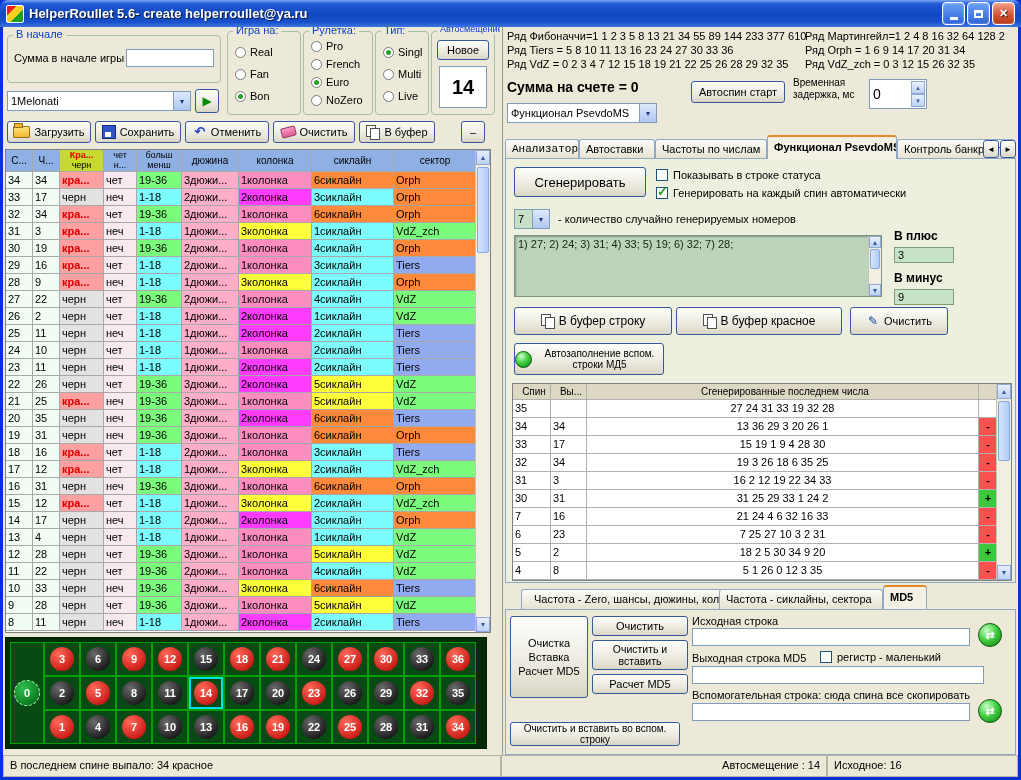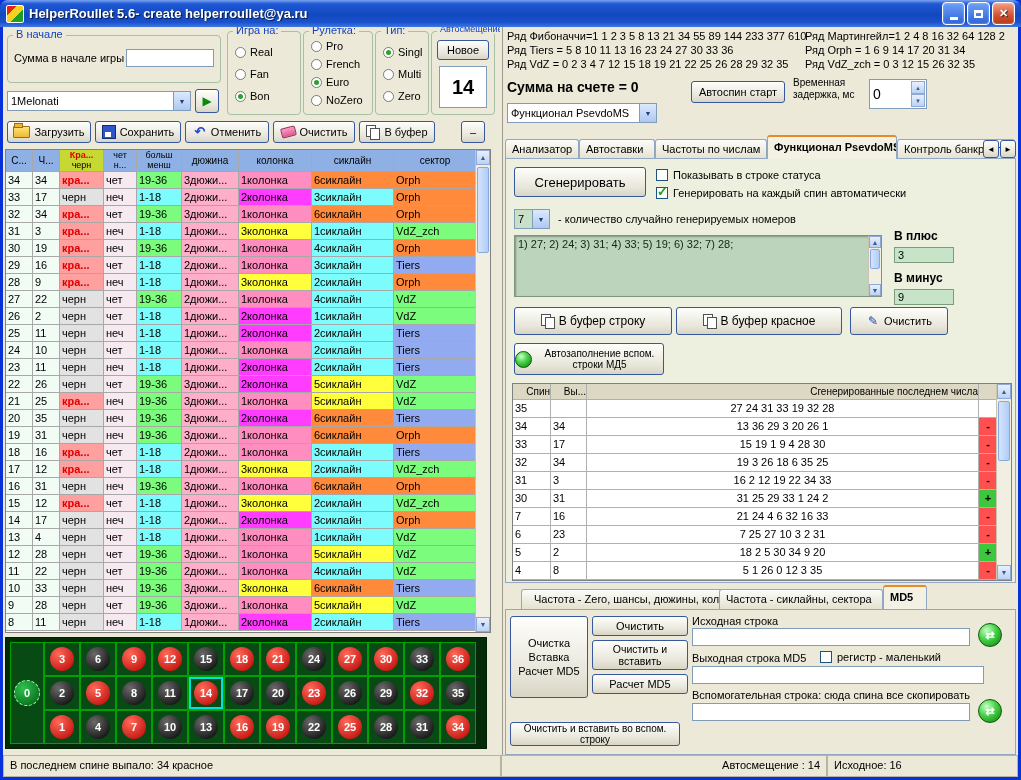--- a/index.html
+++ b/index.html
@@ -78,21 +78,21 @@
   .genarea{background:#BCD4BC;border:1px solid #7E947E;box-shadow:inset 1px 1px 2px rgba(0,0,0,.3);}
   .gentext{position:absolute;left:3px;top:2px;right:16px;font-size:11px;color:#102810;}
   .valbox{background:#C8E4C8;border:1px solid #7C9C7C;font-size:11px;line-height:14px;padding:0 3px;}
   .ball{border-radius:50%;background:radial-gradient(circle at 35% 30%,#C8FFC8,#44D044 45%,#0E7A0E);border:1px solid #0A5A0A;
     display:inline-flex;align-items:center;justify-content:center;color:#fff;font-weight:bold;flex:none;}
   
   .gtable{position:absolute;left:6px;top:224px;width:500px;height:198px;border:1px solid #808080;background:#fff;overflow:hidden;box-sizing:border-box;}
   .grow{display:grid;grid-template-columns:38px 36px 392px 19px;height:18px;}
   .ghead{height:16px;background:#DCD8C4;}
   .gcell{border-right:1px solid #B0B0B0;border-bottom:1px solid #B0B0B0;font-size:11px;line-height:17px;overflow:hidden;white-space:nowrap;padding-left:2px;box-sizing:border-box;}
-  .ghead .gcell{line-height:15px;text-align:right;font-size:10px;padding-left:5px;}
+  .ghead .gcell{line-height:15px;text-align:center;font-size:10px;padding-left:5px;}
   .gc-n{text-align:center;padding-left:0;}
   .gc-o{text-align:center;font-weight:bold;padding-left:0;}
   
   .ic{display:inline-block;position:relative;flex:none;}
   .ic-open{width:15px;height:10px;background:linear-gradient(#FFE27A,#F0B830);border:1px solid #9A6E14;border-radius:1px;}
   .ic-open::before{content:"";position:absolute;top:-4px;left:0;width:7px;height:3px;background:#F0B830;border:1px solid #9A6E14;}
   .ic-save{width:12px;height:12px;background:#2F55C8;border:1px solid #142C78;}
   .ic-save::after{content:"";position:absolute;left:2px;bottom:1px;width:6px;height:5px;background:#fff;}
   .ic-undo{width:14px;height:14px;color:#2846C8;font-size:13px;font-weight:bold;line-height:14px;text-align:center;}
   .ic-undo::before{content:"↶";}
@@ -184,21 +184,21 @@
             <div class="radio sel" style="left: 7px; top: 14px;">
               <span class="rdot"></span>
               <span>Singl</span>
             </div>
             <div class="radio" style="left: 7px; top: 36px;">
               <span class="rdot"></span>
               <span>Multi</span>
             </div>
             <div class="radio" style="left: 7px; top: 58px;">
               <span class="rdot"></span>
-              <span>Zero</span>
+              <span>Live</span>
             </div>
           </div>
       </div>
       <div class="grp" style="left:428px;top:4px;width:64px;height:84px;">
         <span class="grp-lbl" style="font-size:9px;">Автосмещение</span>
         <div class="btn abs" style="left:5px;top:8px;width:52px;height:20px;">Новое</div>
         <div class="input abs" style="left:7px;top:34px;width:48px;height:42px;font-size:20px;font-weight:bold;text-align:center;line-height:40px;">14</div>
       </div>
 
       <div id="toolbar" class="abs" style="left:0;top:94px;width:497px;height:24px;">
@@ -701,21 +701,21 @@
       <span class="lab" style="left:290px;top:50px;width:74px;white-space:normal;font-size:10px;line-height:12px;">Временная задержка, мс</span>
       <div class="input abs" style="left:366px;top:52px;width:58px;height:30px;font-size:14px;line-height:28px;">
         <span>0</span>
         <span class="spinbtn" style="top:1px;">▲</span>
         <span class="spinbtn" style="bottom:1px;">▼</span>
       </div>
 
       <div id="tabs" class="tabs abs" style="left:2px;top:108px;width:512px;">
         <div class="btn tabarrow" style="left:478px;">◄</div>
         <div class="btn tabarrow" style="left:495px;">►</div>
-      <div class="tab" style="left: 0px; width: 74px;">Анализатор</div>
+      <div class="tab" style="left: 0px; width: 74px; font-family: Liberation Mono, monospace;">Анализатор</div>
           <div class="tab" style="left: 74px; width: 76px;">Автоставки</div>
           <div class="tab" style="left: 150px; width: 112px;">Частоты по числам</div>
           <div class="tab active" style="left: 262px; width: 130px;">Функционал PsevdoMS</div>
           <div class="tab" style="left: 392px; width: 118px;">Контроль банкролл</div>
         </div>
 
       <div class="fpanel">
         <div class="btn abs" style="left:8px;top:8px;width:132px;height:30px;font-size:13px;">Сгенерировать</div>
         <div class="cbrow" style="left:150px;top:10px;">
           <span class="cb"></span>

